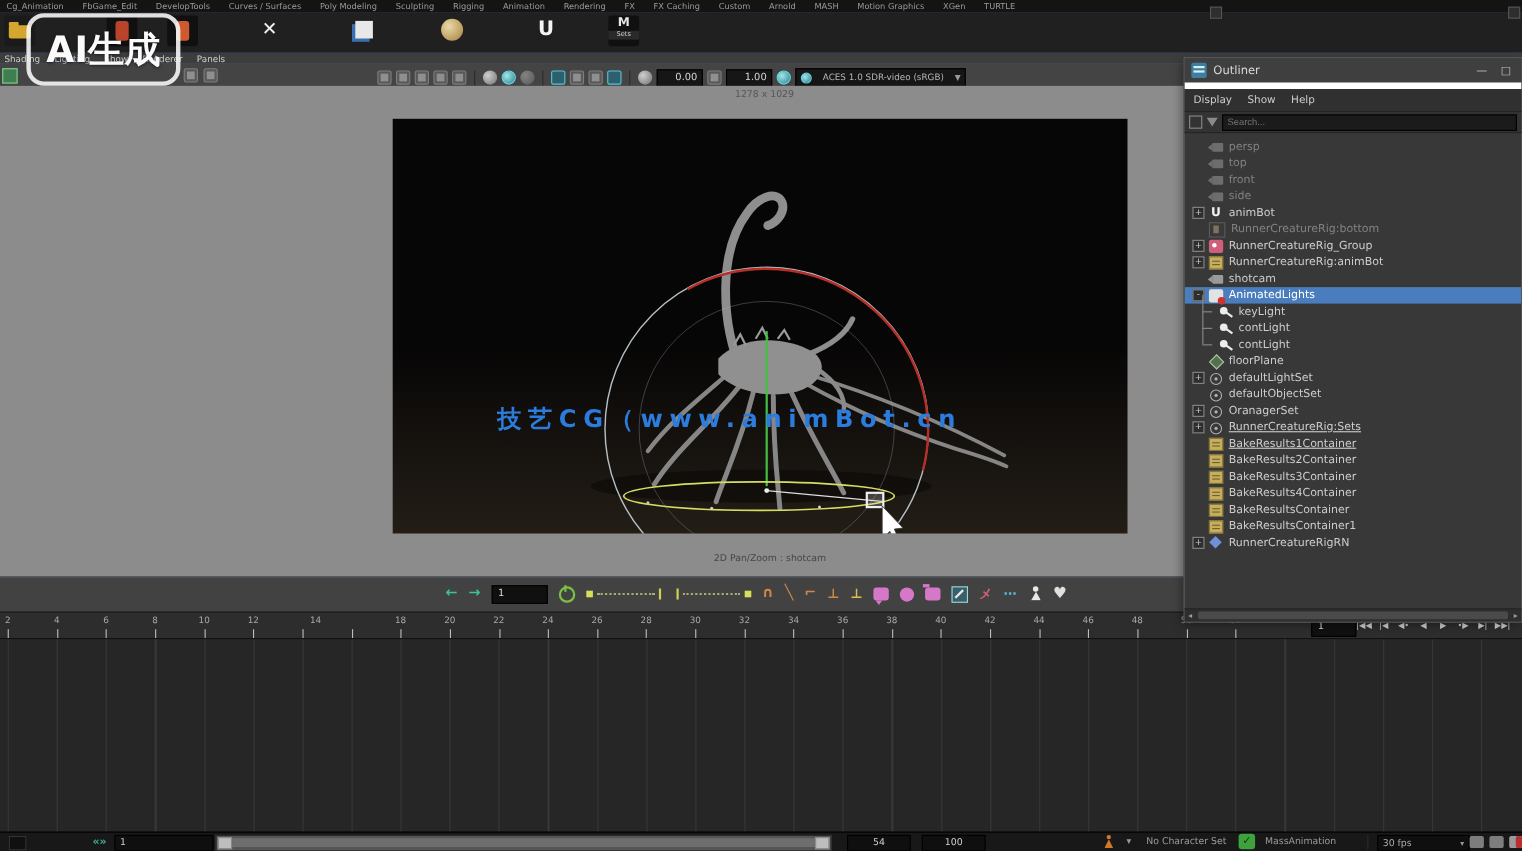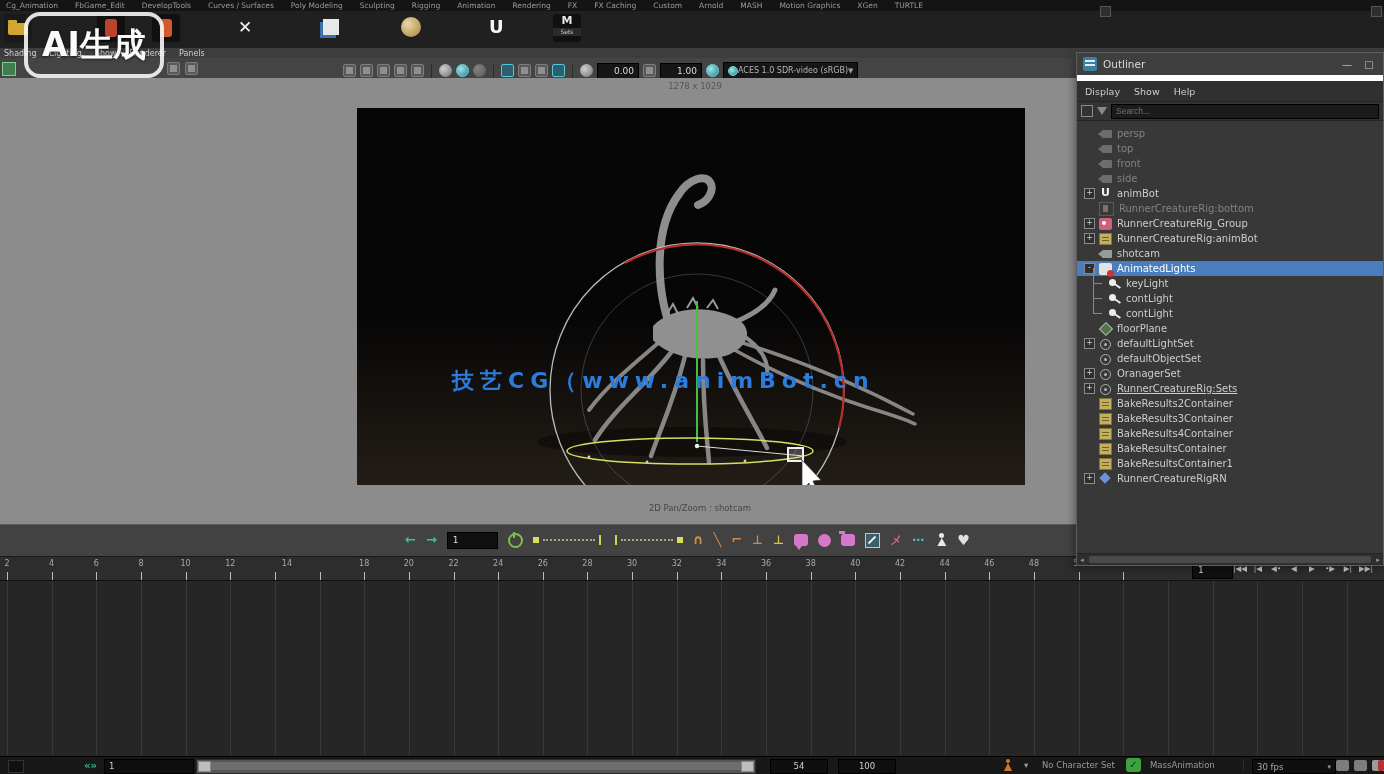--- a/index.html
+++ b/index.html
@@ -35,21 +35,21 @@
   #statusrow{left:0;top:58px;width:1384px;height:20px;background:#444;border-bottom:1px solid #2e2e2e;}
   .ic{width:13px;height:13px;background:#6e6e6e;border-radius:2px;flex:none;}
   .ic.box{background:#595959;border:1px solid #7d7d7d;box-sizing:border-box;}
   .ic.box::after{content:"";display:block;margin:2px;height:7px;background:#8f8f8f;}
   .ic.teal{background:#2e5f6e;border:1px solid #54c8d8;box-sizing:border-box;}
   .ic.ball{border-radius:50%;background:radial-gradient(circle at 35% 35%,#cfcfcf,#707070);}
   .ic.ballteal{border-radius:50%;background:radial-gradient(circle at 35% 35%,#9fe8e8,#2f7f8f);border:1px solid #67d8e8;box-sizing:border-box;}
   .ic.dim{opacity:.45;}
   .sep{width:1px;height:14px;background:#2c2c2c;flex:none;margin:0 3px;}
   .numfield{height:14px;background:#161616;border:1px solid #000;color:#d8d8d8;font-size:9px;line-height:14px;text-align:right;padding:0 4px;flex:none;}
-  #colorspace{height:15px;background:#161616;border:1px solid #000;display:flex;align-items:center;gap:0;padding:0 4px;flex:none;}
+  #colorspace{height:15px;background:#161616;border:1px solid #000;display:flex;align-items:center;gap:10px;padding:0 4px;flex:none;}
   #colorspace .lab{font-size:8px;color:#b5b5b5;white-space:nowrap;}
   .caret{font-size:7px;color:#9a9a9a;}
   .greenic{position:absolute;left:2px;top:62px;width:12px;height:12px;background:#3f7f4f;border:1px solid #7fd08f;}
 
   
   #workspace{left:0;top:78px;width:1384px;height:446px;background:#8c8c8c;}
   #res-text{left:600px;top:3px;width:190px;text-align:center;font-size:8.5px;color:#565656;}
   #viewport{left:357px;top:30px;width:668px;height:377px;background:linear-gradient(#070606 55%,#231d16 100%);}
   #hud-text{left:600px;top:425px;width:200px;text-align:center;font-size:8.5px;color:#464646;}
   #vp-watermark{left:95px;top:258px;width:560px;font-size:22px;font-weight:bold;letter-spacing:6px;color:#2b7cdd;white-space:nowrap;}
@@ -521,20 +521,25 @@
           <span class="olab">OranagerSet</span>
         </div>
         <div class="orow">
           <span class="exp">+</span>
           <span class="oi set"></span>
           <span class="olab und">RunnerCreatureRig:Sets</span>
         </div>
         <div class="orow">
           <span class="spc"></span>
           <span class="oi container"></span>
+          <span class="olab und">BakeResults1Container</span>
+        </div>
+        <div class="orow">
+          <span class="spc"></span>
+          <span class="oi container"></span>
           <span class="olab">BakeResults2Container</span>
         </div>
         <div class="orow">
           <span class="spc"></span>
           <span class="oi container"></span>
           <span class="olab">BakeResults3Container</span>
         </div>
         <div class="orow">
           <span class="spc"></span>
           <span class="oi container"></span>

